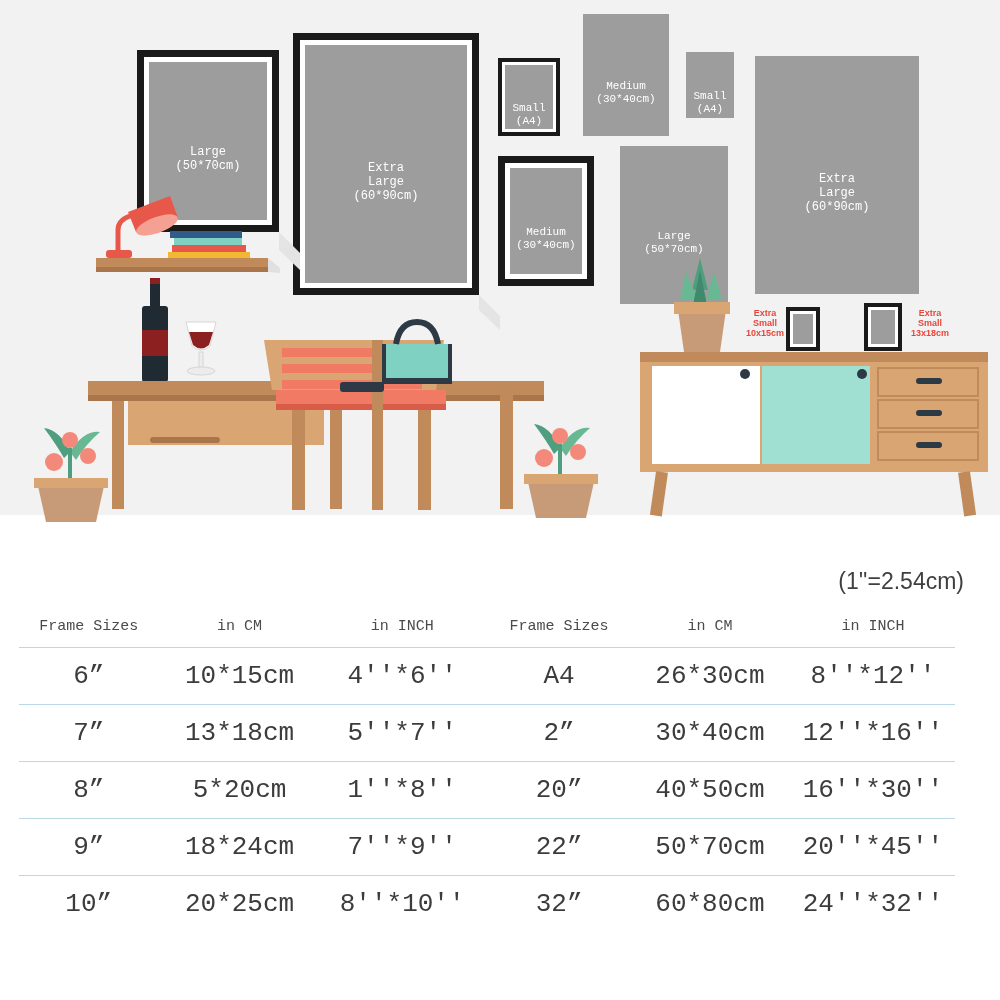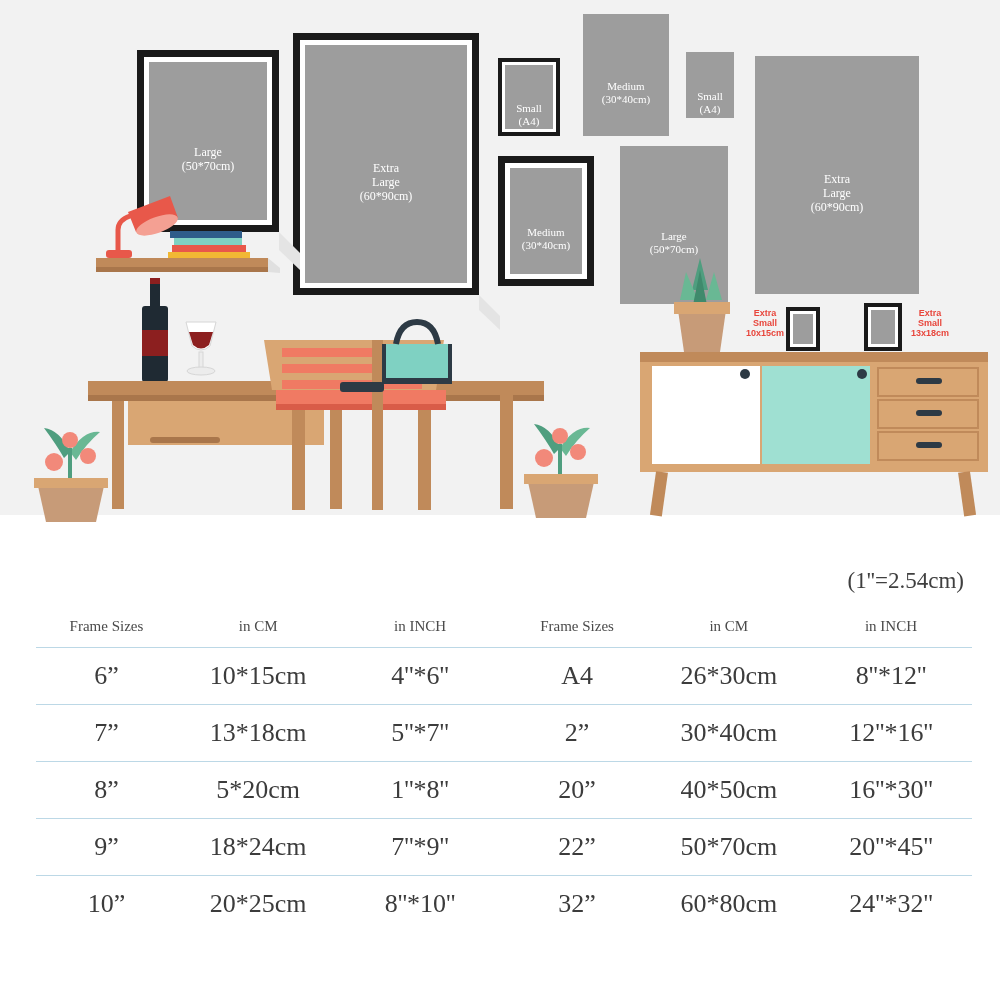--- a/index.html
+++ b/index.html
@@ -43,21 +43,21 @@
     position: absolute;
     left: 0; top: 0; right: 0; bottom: 0;
     background: #9d9d9d;
   }
   .frame .lbl {
     position: relative;
     color: #ffffff;
     font-size: 12px;
     line-height: 14px;
     z-index: 2;
-    font-family: Liberation Serif, serif;
+    font-family: Liberation Mono, monospace;
     margin-top: 35px;
   }
   .frame.blackborder {
     border: 7px solid #1a1a1a;
     background: #ffffff;
     padding: 5px;
   }
   .frame.blackborder .mat {
     left: 5px; top: 5px; right: 5px; bottom: 5px;
   }
@@ -89,29 +89,29 @@
     width: 1000px;
     height: 460px;
     background: #ffffff;
   }
   #conv-note {
     position: absolute;
     right: 36px;
     top: 28px;
     font-size: 23px;
     color: #3f3f3f;
-    font-family: Liberation Serif, serif;
+    font-family: Liberation Sans, sans-serif;
   }
   table.sizes {
     position: absolute;
-    left: 36px;
+    left: 19px;
     top: 68px;
     width: 936px;
     border-collapse: collapse;
-    font-family: Liberation Serif, serif;
+    font-family: Liberation Mono, monospace;
   }
   table.sizes th {
     font-weight: normal;
     font-size: 15px;
     color: #4b4b4b;
     padding: 10px 4px 12px 4px;
     border-bottom: 1px solid #bcd8e6;
     text-align: center;
   }
   table.sizes td {

